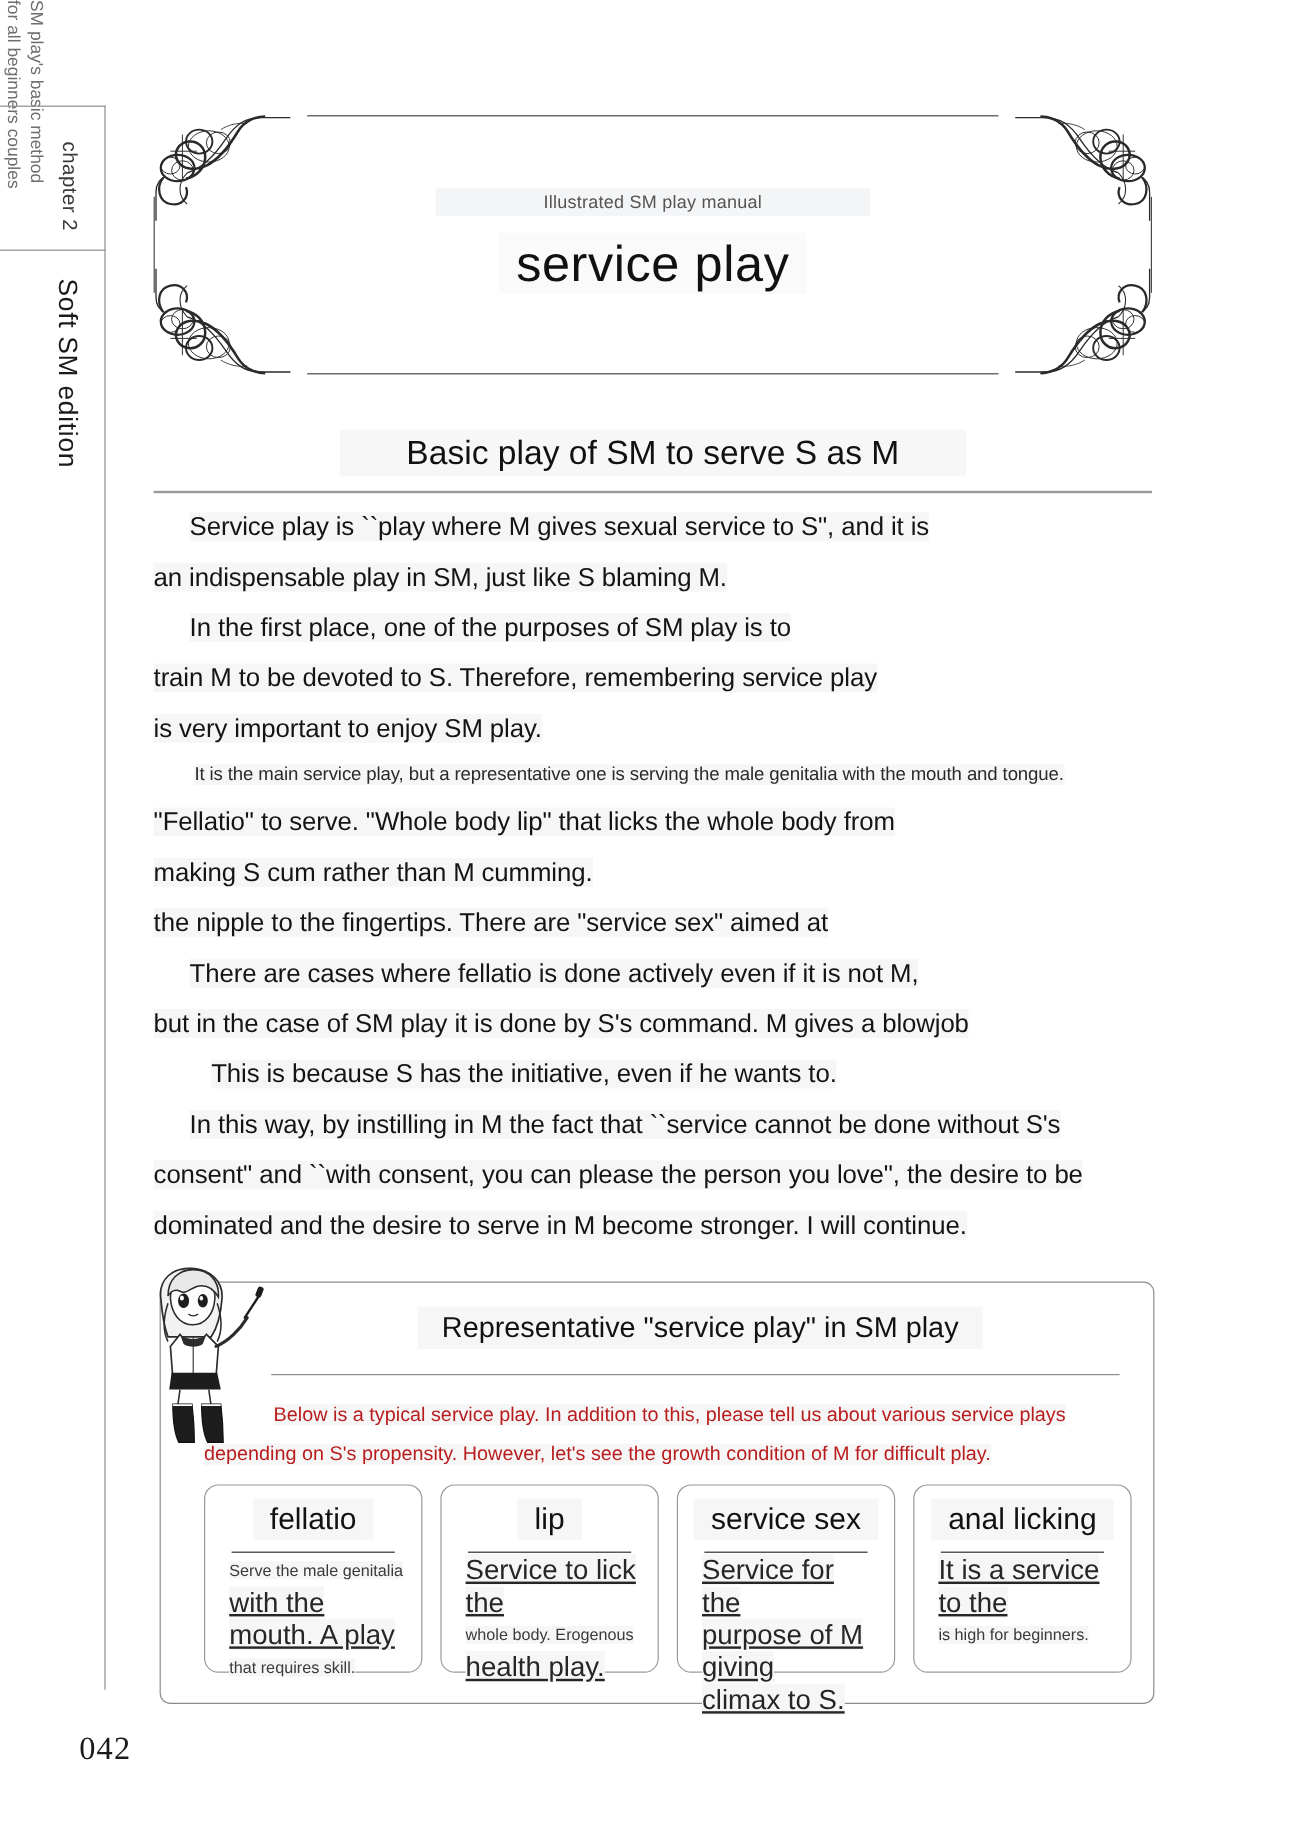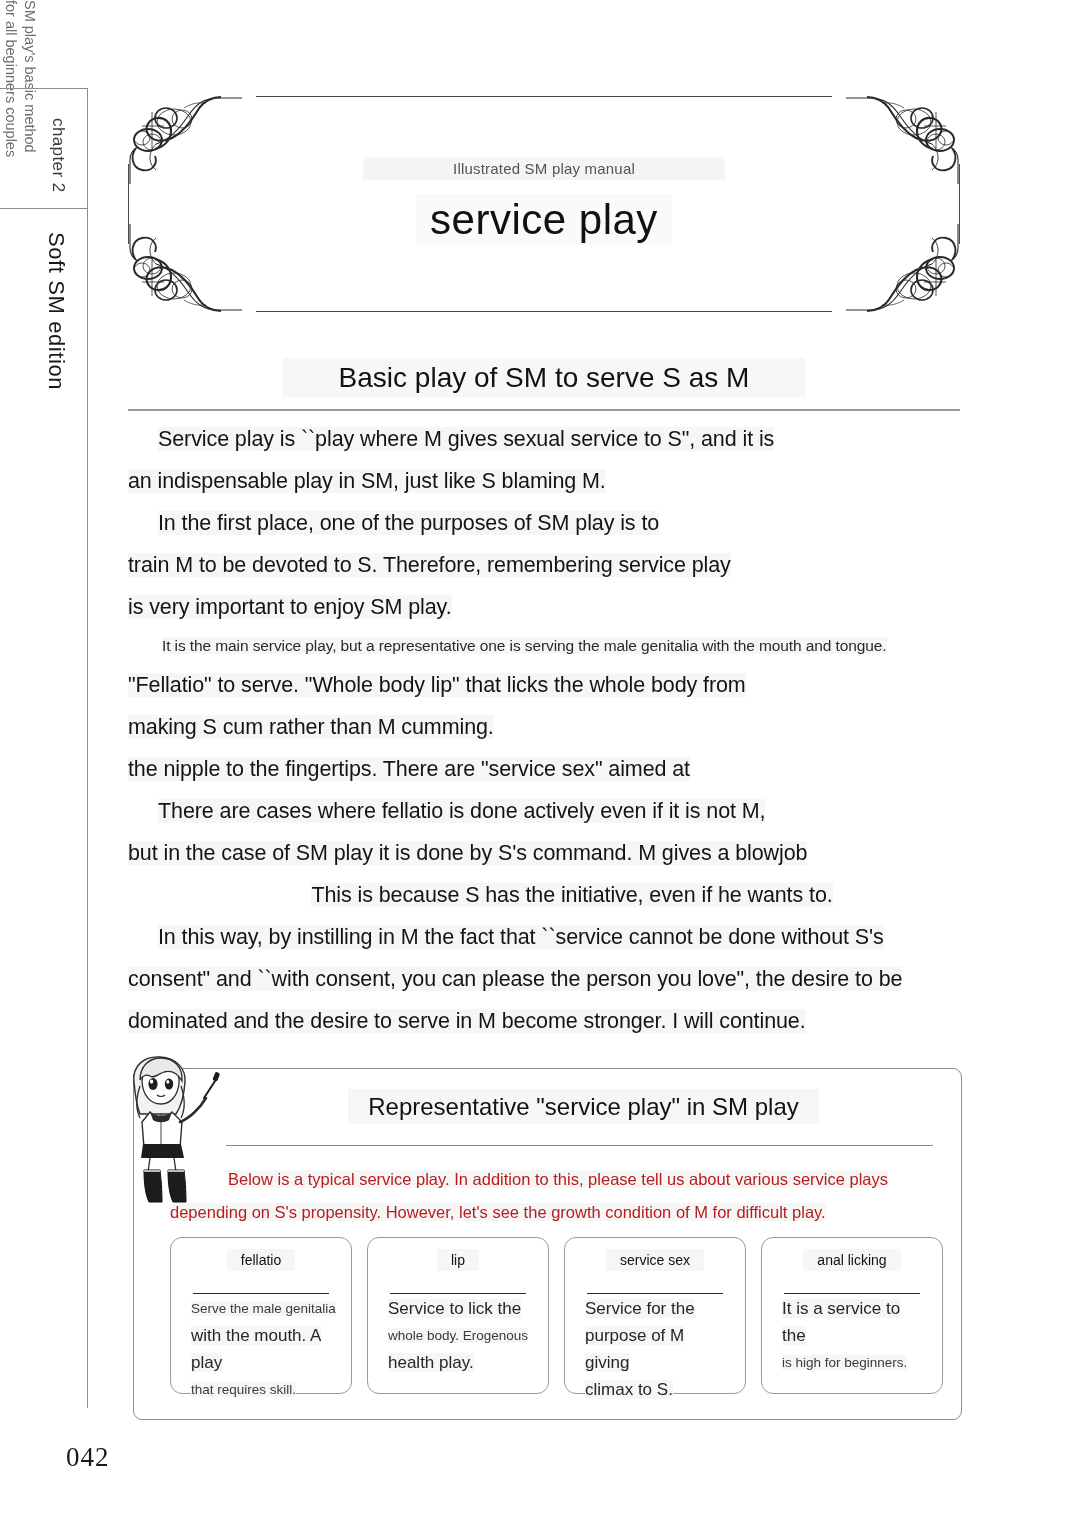--- a/index.html
+++ b/index.html
@@ -181,21 +181,21 @@
     font-size: 21.5px;
     line-height: 42px;
     color: #141414;
     white-space: pre;
     letter-spacing: -0.1px;
   }
   .body-line .hl {
     background: #f6f6f7;
   }
   .body-line.indent { padding-left: 30px; }
-  .body-line.indent2 { padding-left: 48px; text-align: center; }
+  .body-line.indent2 { padding-left: 48px; }
   .body-line.small {
     font-size: 15.5px;
     line-height: 36px;
     padding-left: 34px;
     color: #2a2a2a;
   }
 
   
   .callout {
     position: absolute;
@@ -268,21 +268,21 @@
     background: #ffffff;
     position: relative;
     box-sizing: border-box;
   }
   .card-title {
     position: absolute;
     left: 0;
     right: 0;
     top: 14px;
     text-align: center;
-    font-size: 14px;
+    font-size: 25px;
     color: #111111;
   }
   .card-title span {
     background: #f6f6f7;
     padding: 3px 14px;
   }
   .card-rule {
     position: absolute;
     left: 22px;
     right: 22px;
@@ -294,21 +294,21 @@
     position: absolute;
     left: 20px;
     right: 14px;
     top: 57px;
     font-size: 14.5px;
     line-height: 27px;
     color: #262626;
   }
   .card-body .ln { display: block; }
   .card-body .ln span { background: #f6f6f7; }
-  .card-body .ln.big { font-size: 17px; }
+  .card-body .ln.big { font-size: 23px; text-decoration: underline; }
   .card-body .ln.sm { font-size: 13.5px; color: #3a3a3a; }
 </style>
 </head>
 <body>
 
 <div id="page">
 
   <div class="sidebar">
     <div class="sidebar-rule-v"></div>
     <div class="sidebar-rule-h top"></div>

